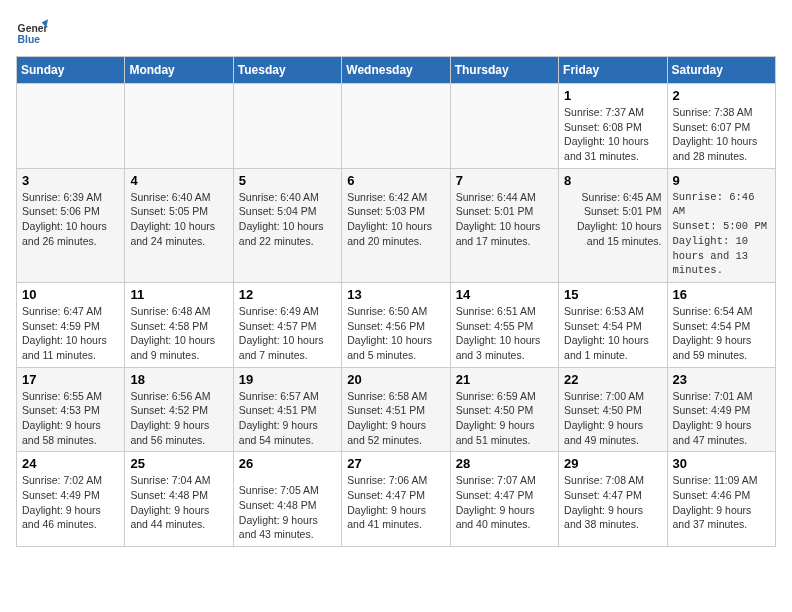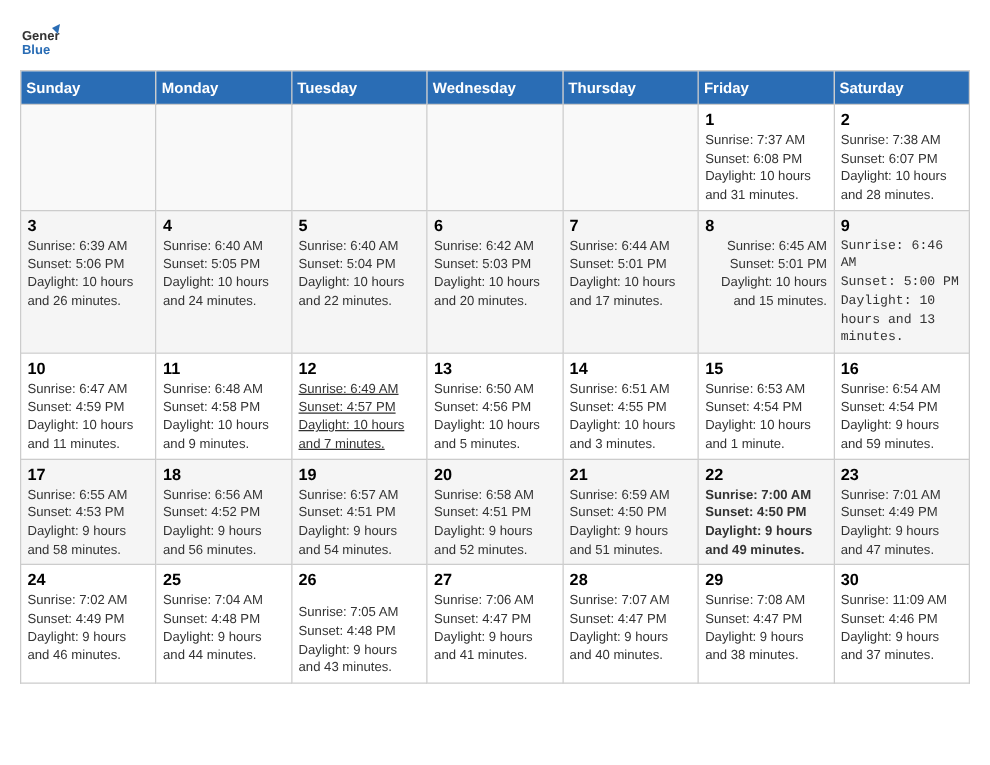--- a/index.html
+++ b/index.html
@@ -181,21 +181,21 @@
 Daylight: 10 hours and 11 minutes.</div>
         </td>
         <td>
           <span class="day-number">11</span>
           <div class="day-info" style="white-space: pre-line;">Sunrise: 6:48 AM
 Sunset: 4:58 PM
 Daylight: 10 hours and 9 minutes.</div>
         </td>
         <td>
           <span class="day-number">12</span>
-          <div class="day-info" style="white-space: pre-line; text-decoration: underline;">Sunrise: 6:49 AM
+          <div class="day-info" style="white-space: pre-line;">Sunrise: 6:49 AM
 Sunset: 4:57 PM
 Daylight: 10 hours and 7 minutes.</div>
         </td>
         <td>
           <span class="day-number">13</span>
           <div class="day-info" style="white-space: pre-line;">Sunrise: 6:50 AM
 Sunset: 4:56 PM
 Daylight: 10 hours and 5 minutes.</div>
         </td>
         <td>
@@ -243,21 +243,21 @@
 Daylight: 9 hours and 52 minutes.</div>
         </td>
         <td>
           <span class="day-number">21</span>
           <div class="day-info" style="white-space: pre-line;">Sunrise: 6:59 AM
 Sunset: 4:50 PM
 Daylight: 9 hours and 51 minutes.</div>
         </td>
         <td>
           <span class="day-number">22</span>
-          <div class="day-info" style="white-space: pre-line; font-weight: bold;">Sunrise: 7:00 AM
+          <div class="day-info" style="white-space: pre-line;">Sunrise: 7:00 AM
 Sunset: 4:50 PM
 Daylight: 9 hours and 49 minutes.</div>
         </td>
         <td>
           <span class="day-number">23</span>
           <div class="day-info" style="white-space: pre-line;">Sunrise: 7:01 AM
 Sunset: 4:49 PM
 Daylight: 9 hours and 47 minutes.</div>
         </td>
       </tr>

